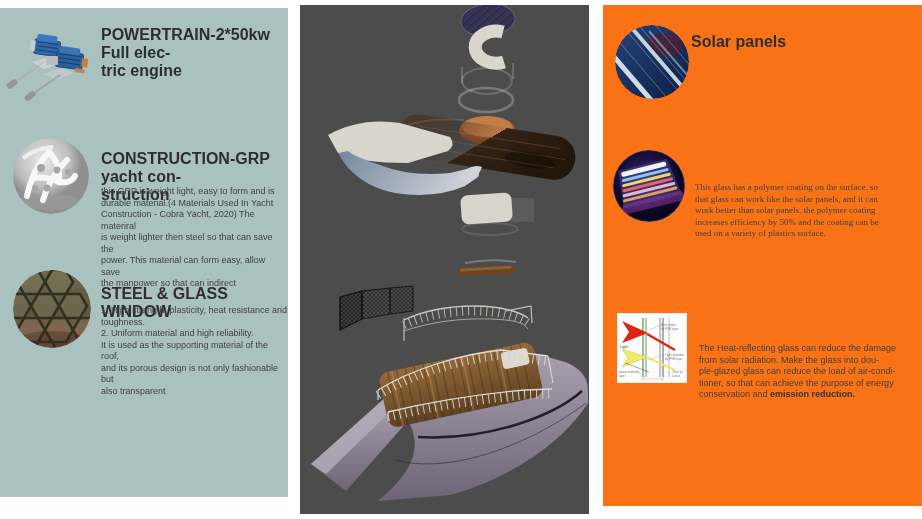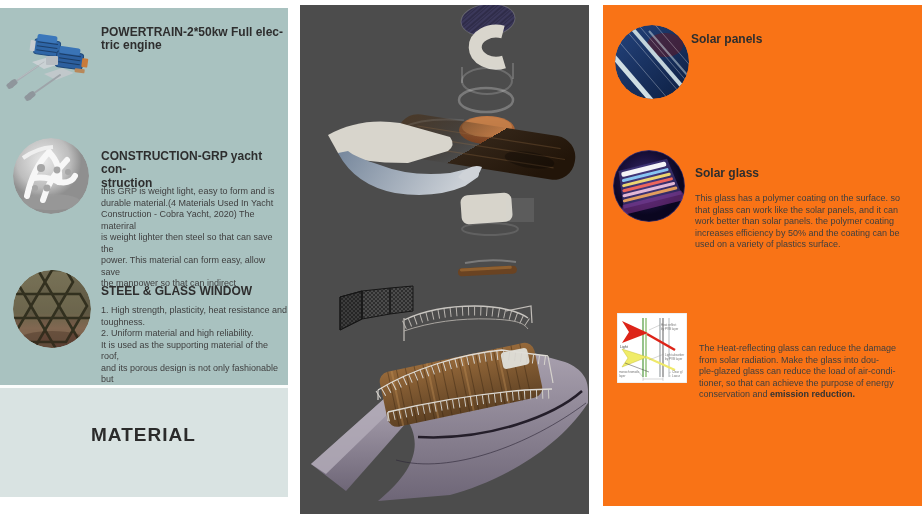--- a/index.html
+++ b/index.html
@@ -7,21 +7,21 @@
     position:relative; width:922px; height:519px; overflow:hidden;
     background:#ffffff; font-family:"Liberation Sans", sans-serif;
   }
   .panel { position:absolute; }
   .left-panel  { left:0;   top:8px;  width:288px; height:489px; background:#a9c2c0; }
   .center-panel{ left:300px; top:5px; width:289px; height:509px; background:#4c4c4c; }
   .right-panel { left:603px; top:5px; width:375px; height:501px; background:#f97316; }
 
   .sec { position:absolute; }
   h3.sec-heading {
-    margin:0; font-size:12px; font-weight:bold; color:#2e2e2e;
+    margin:0; font-size:16px; font-weight:bold; color:#2e2e2e;
     line-height:1.12; white-space:pre-line; letter-spacing:0;
   }
   p.sec-body {
     margin:0; font-size:9px; color:#3f3f3f; line-height:1.28;
     white-space:pre-line;
   }
   p.sec-body b { color:#333; }
 
   .img-circle { border-radius:50%; overflow:hidden; display:block; }
 
@@ -44,21 +44,21 @@
   .l3-img { left:13px; top:262px; }
   .l3-txt { left:101px; top:277px; width:184px; }
   .l3-body{ left:101px; top:297px; width:186px; }
 
   
   .r1-img { left:12px; top:20px; }
   .r1-txt { left:88px; top:28px; width:220px; }
   .r1-body{ left:88px; top:51px; width:226px; }
   .r2-img { left:10px; top:145px; }
   .r2-txt { left:92px; top:162px; width:220px; }
-  .r2-body{ left:92px; top:188px; width:226px; }
+  .r2-body{ left:92px; top:177px; width:226px;font-family:Liberation Serif, serif; }
   .r3-img { left:14px; top:308px; }
   .r3-txt { left:96px; top:312px; width:220px; font-size:12.5px; }
   .r3-body{ left:96px; top:338px; width:226px; }
 </style>
 </head>
 <body>
 
 <div class="page">
 
   <div class="panel left-panel">
@@ -163,23 +163,20 @@
       <ellipse cx="39" cy="70" rx="34" ry="9" fill="rgba(60,40,30,0.35)" clip-path="url(#hexclip)"></ellipse>
     </svg>
     <h3 class="sec sec-heading l3-txt">STEEL &amp; GLASS WINDOW</h3>
     <p class="sec sec-body l3-body">1. High strength, plasticity, heat resistance and
 toughness.
 2. Uniform material and high reliability.
 It is used as the supporting material of the roof,
 and its porous design is not only fashionable but
 also transparent</p>
 
-    <div class="left-footer">
-      <h1 class="material-title">MATERIAL</h1>
-    </div>
   </div>
 
   <div class="panel center-panel">
     <svg width="289" height="509" viewBox="0 0 289 509">
       <defs>
         <linearGradient id="copper" x1="0" y1="0" x2="0" y2="1">
           <stop offset="0%" stop-color="#c47a45"></stop>
             <stop offset="100%" stop-color="#7d4120"></stop>
         </linearGradient>
         <linearGradient id="deckdark" x1="0" y1="0" x2="1" y2="0.3">
@@ -338,21 +335,20 @@
         <rect x="12" y="16" width="46" height="5" rx="2" fill="#ffffff" opacity="0.95"></rect>
         <rect x="11" y="23" width="48" height="3" rx="1.5" fill="#8fd5ff" opacity="0.9"></rect>
         <rect x="10" y="28" width="50" height="3" rx="1.5" fill="#ffe870" opacity="0.9"></rect>
         <rect x="9" y="33" width="52" height="3" rx="1.5" fill="#ff6a5a" opacity="0.9"></rect>
         <rect x="8" y="38" width="54" height="3" rx="1.5" fill="#ffd0e8" opacity="0.85"></rect>
         <rect x="7" y="43" width="56" height="3" rx="1.5" fill="#ffb05a" opacity="0.85"></rect>
         <polygon points="6,48 66,48 70,58 2,58" fill="rgba(150,60,160,0.5)"></polygon>
       </g>
       <circle cx="36" cy="36" r="36" fill="none" stroke="rgba(120,100,200,0.35)" stroke-width="2"></circle>
     </svg>
-    <h3 class="sec sec-heading r2-txt">Solar glass</h3>
     <p class="sec sec-body r2-body">This glass has a polymer coating on the surface. so
 that glass can work like the solar panels, and it can
 work better than solar panels. the polymer coating
 increases efficiency by 50% and the coating can be
 used on a variety of plastics surface.</p>
 
     <svg class="sec r3-img" width="70" height="70" viewBox="0 0 70 70">
       <rect x="0" y="0" width="70" height="70" fill="#ffffff" stroke="#e2e2e2"></rect>
 
       <g stroke-width="1.2" fill="none">

